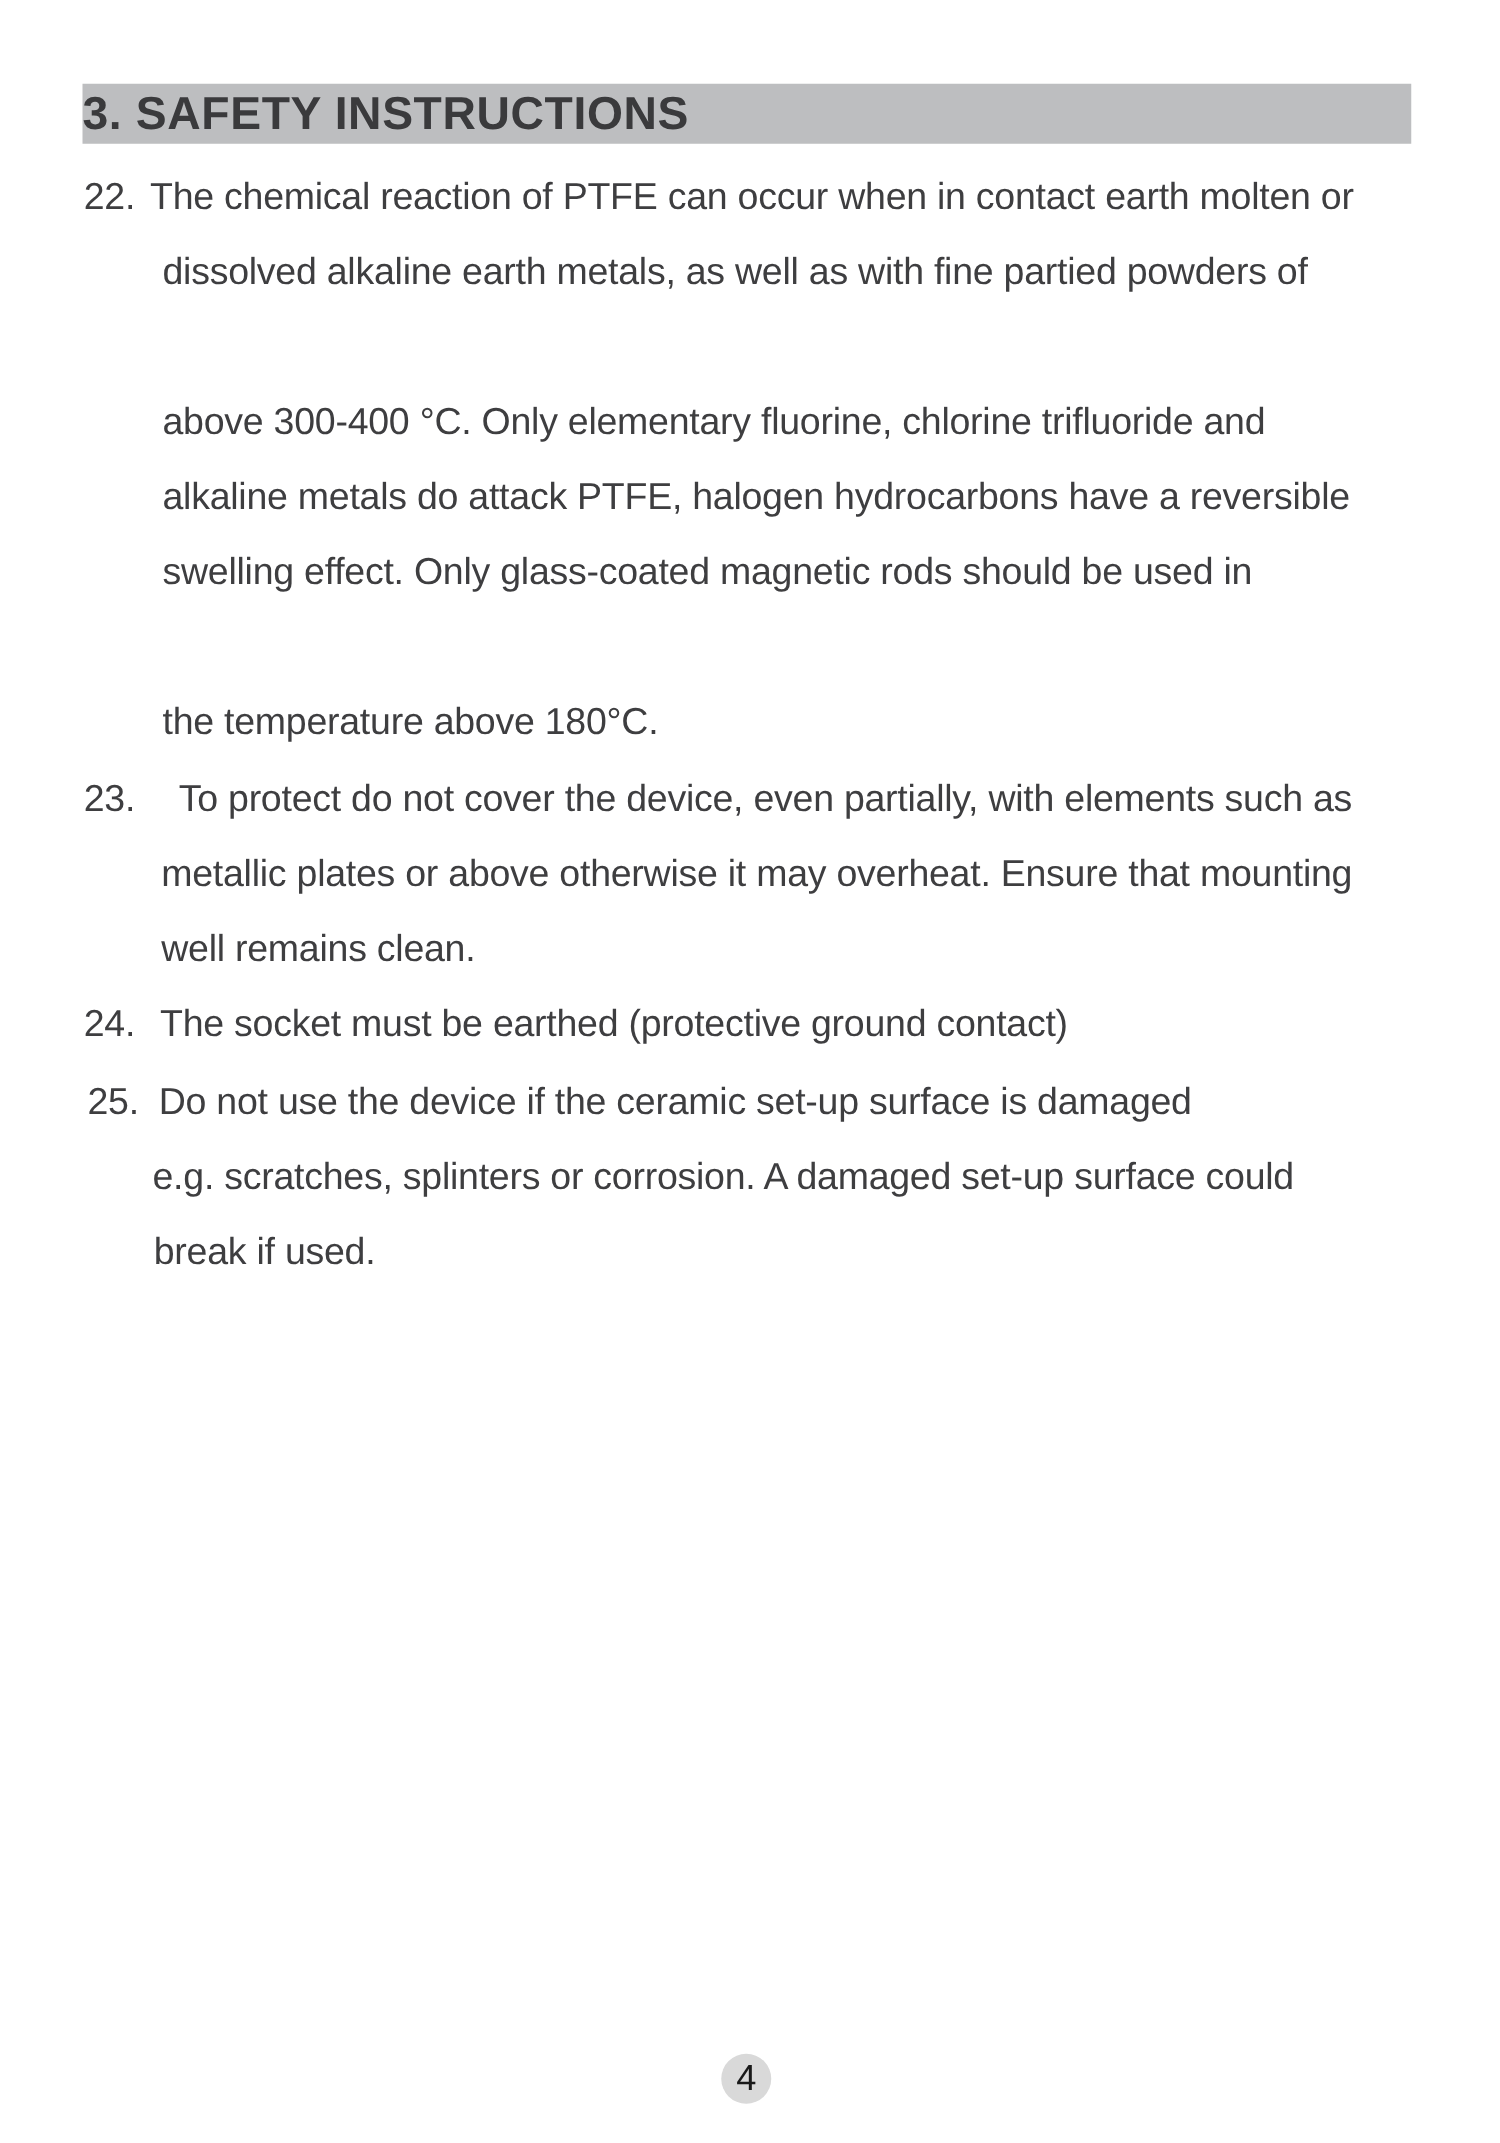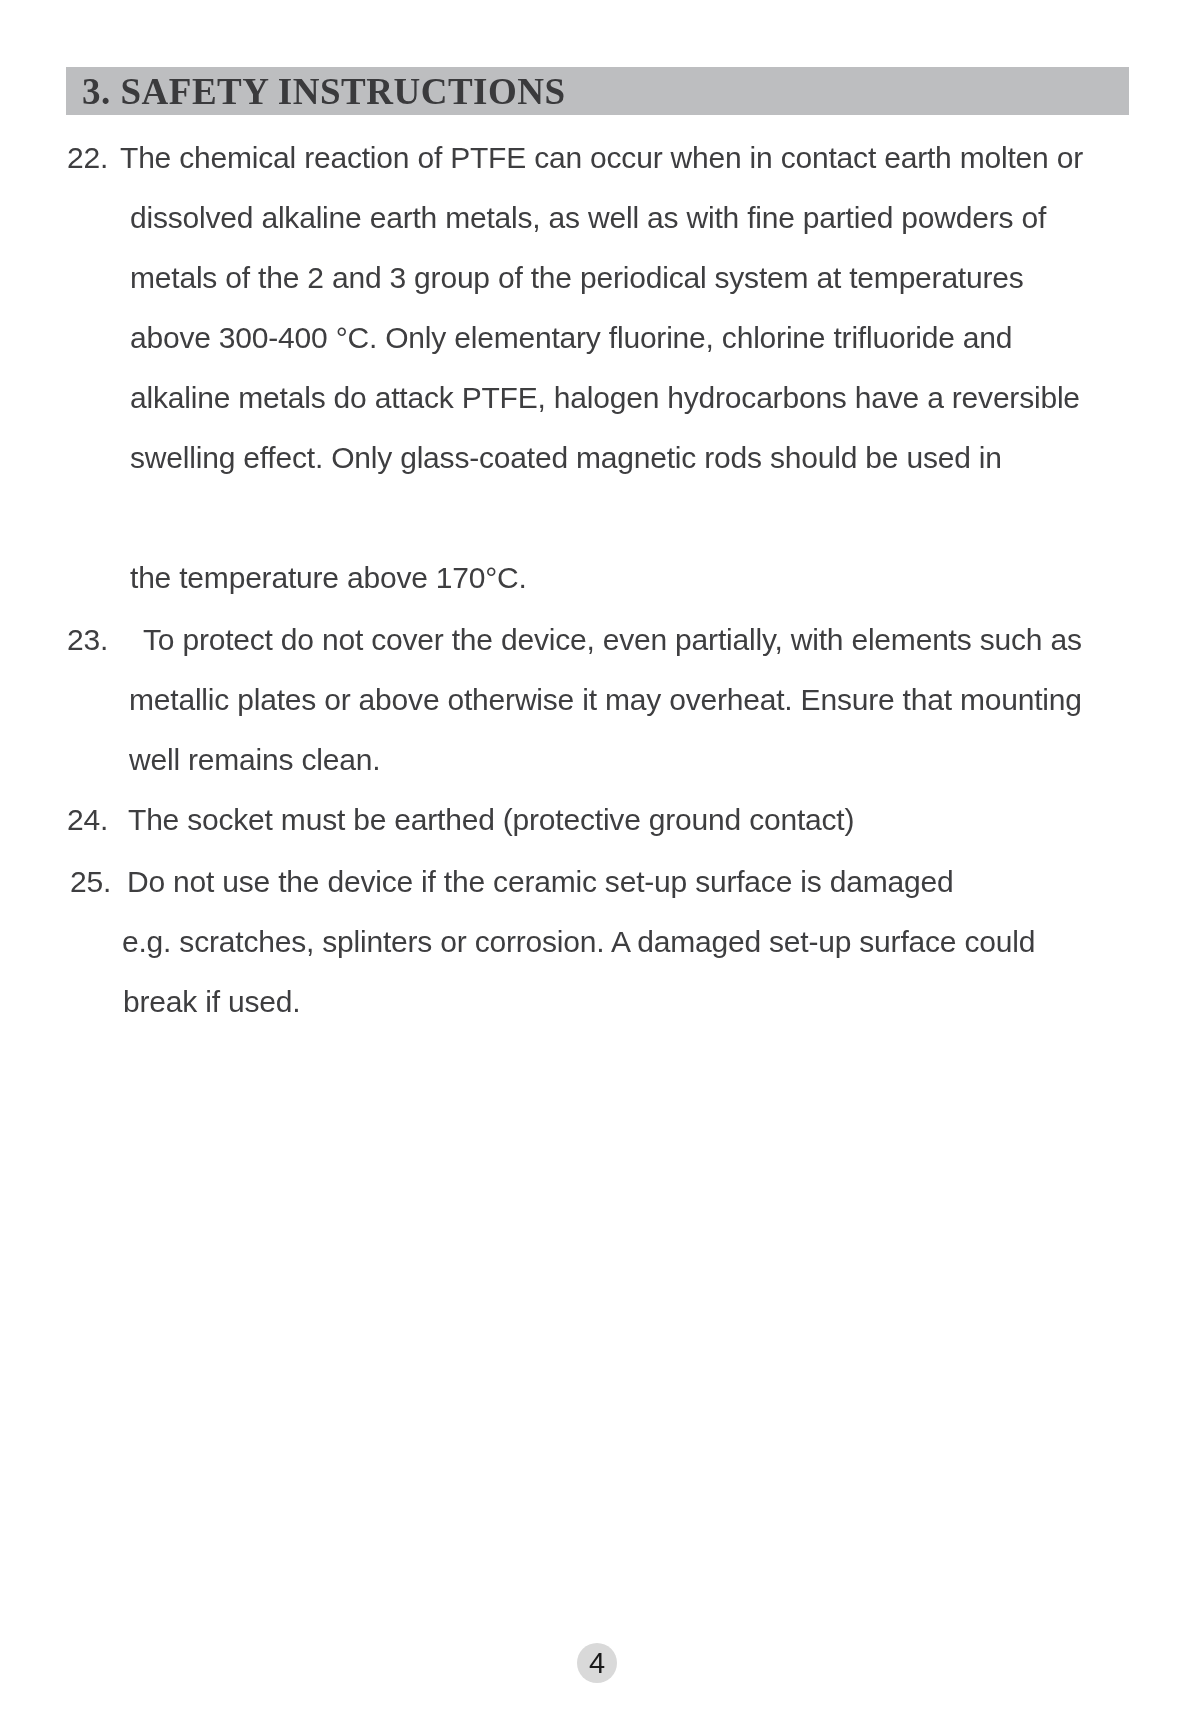--- a/index.html
+++ b/index.html
@@ -19,26 +19,25 @@
     position: absolute;
     left: 66px;
     top: 67px;
     width: 1063px;
     height: 48px;
     background: var(--header-bg, #bdbec0);
     display: flex;
     align-items: center;
   }
   .header-title {
-    font-family: Liberation Serif, serif;
+    font-family: Liberation Sans, sans-serif;
     font-weight: 700;
     font-size: 37px;
     letter-spacing: 0.5px;
     color: var(--header-text, #3a3a3c);
-    padding-left: 16px;
     white-space: nowrap;
   }
   .num, .line {
     position: absolute;
     height: 60px;
     line-height: 60px;
     font-size: 30px;
     letter-spacing: -0.2px;
     color: var(--body-text, #3e3e40);
     white-space: nowrap;
@@ -66,25 +65,24 @@
 
 <div class="page">
 
   <div class="header-bar">
     <span class="header-title">3. SAFETY INSTRUCTIONS</span>
   </div>
 
   <div class="num" style="left:67px;top:128px">22.</div>
   <div class="line" style="left:120px;top:128px">The chemical reaction of PTFE can occur when in contact earth molten or</div>
   <div class="line" style="left:130px;top:188px">dissolved alkaline earth metals, as well as with fine partied powders of</div>
-  <div class="line" style="left:130px;top:248px">metals of the 2 and 3 group of the periodical system at temperatures</div>
   <div class="line" style="left:130px;top:308px">above 300-400 °C. Only elementary fluorine, chlorine trifluoride and</div>
   <div class="line" style="left:130px;top:368px">alkaline metals do attack PTFE, halogen hydrocarbons have a reversible</div>
   <div class="line" style="left:130px;top:428px">swelling effect. Only glass-coated magnetic rods should be used in</div>
-  <div class="line" style="left:130px;top:548px">the temperature above 170°C.</div>
+  <div class="line" style="left:130px;top:548px">the temperature above 180°C.</div>
 
   <div class="num" style="left:67px;top:610px">23.</div>
   <div class="line" style="left:143px;top:610px">To protect do not cover the device, even partially, with elements such as</div>
   <div class="line" style="left:129px;top:670px">metallic plates or above otherwise it may overheat. Ensure that mounting</div>
   <div class="line" style="left:129px;top:730px">well remains clean.</div>
 
   <div class="num" style="left:67px;top:790px">24.</div>
   <div class="line" style="left:128px;top:790px">The socket must be earthed (protective ground contact)</div>
 
   <div class="num" style="left:70px;top:852px">25.</div>

